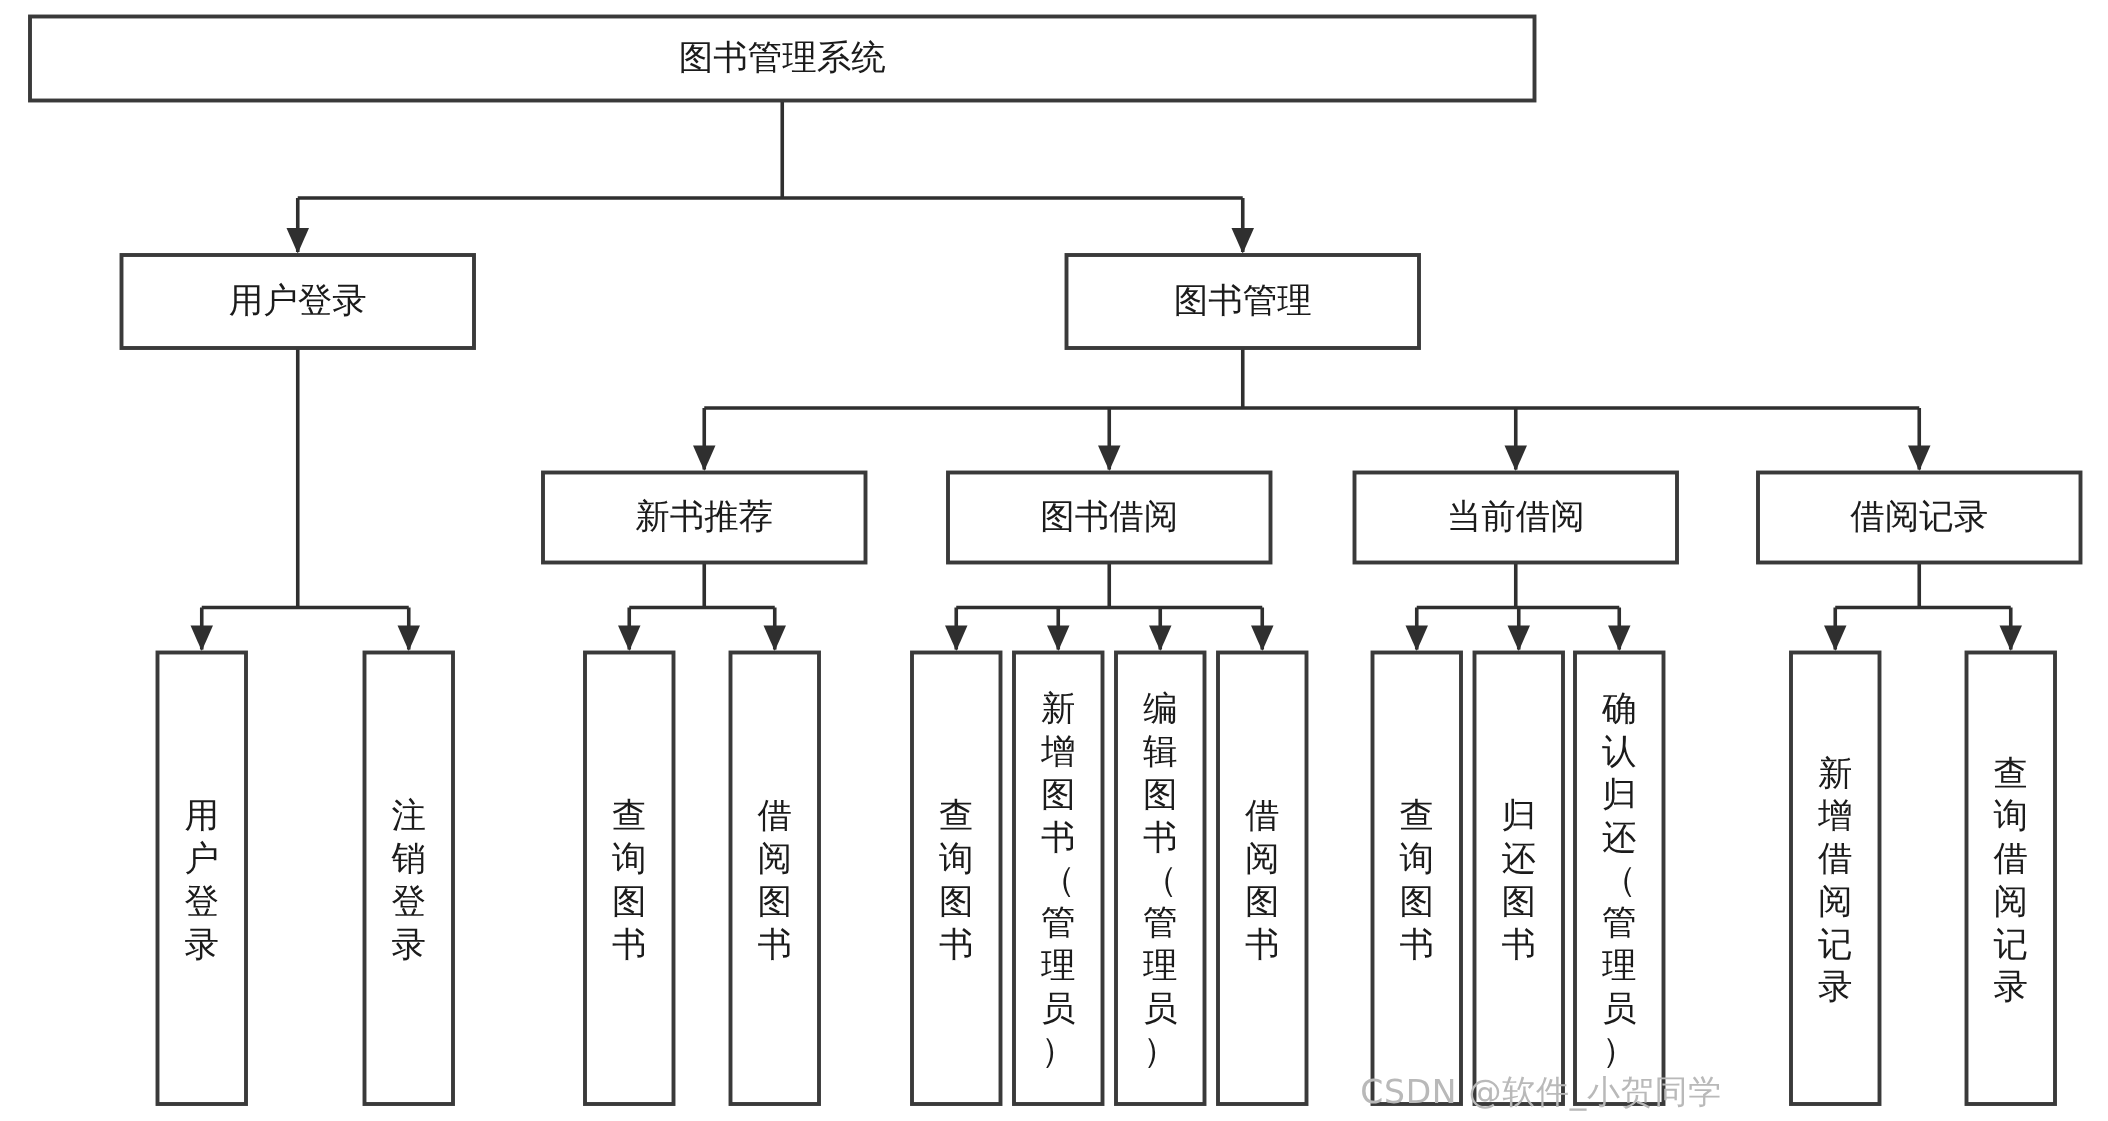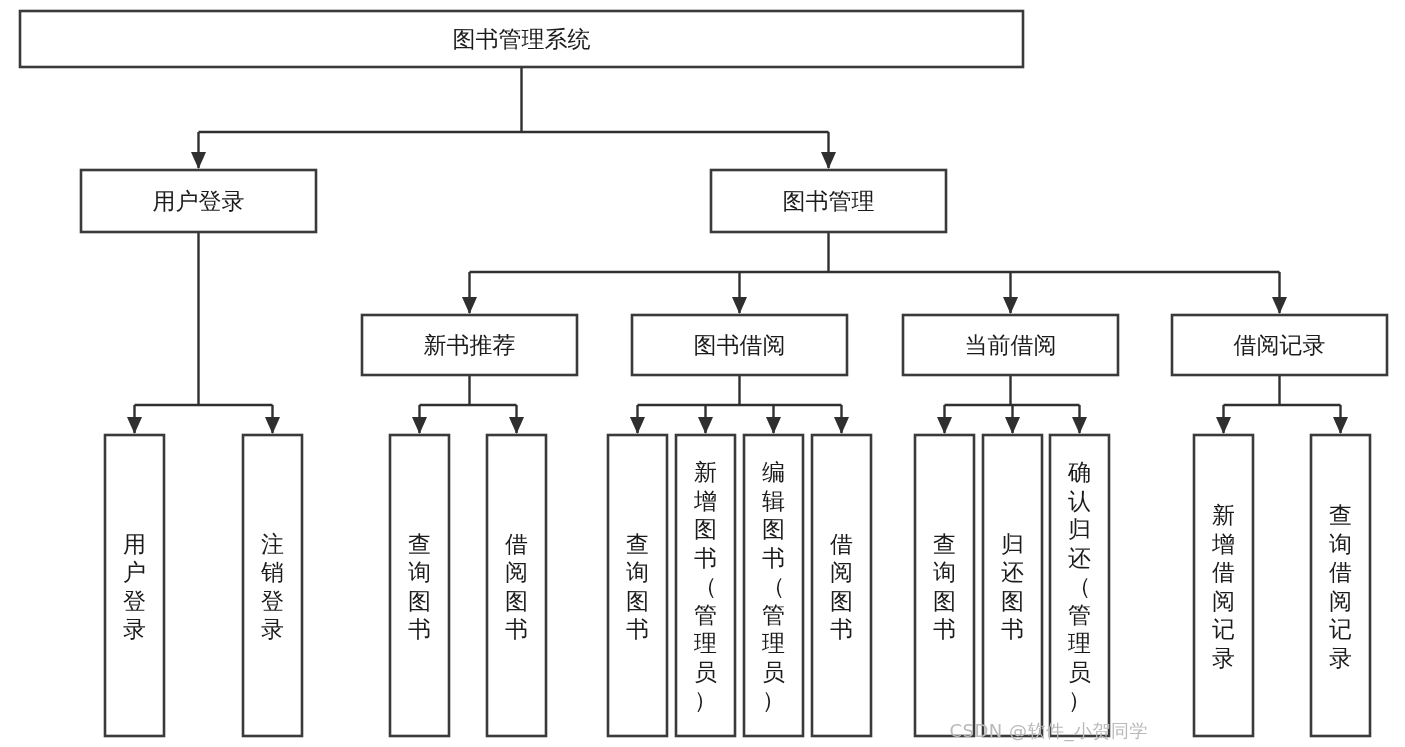--- a/index.html
+++ b/index.html
@@ -52,21 +52,21 @@
     fill: #1b1b1b;
     font-family: "DejaVu Sans", "Liberation Sans", sans-serif;
     font-size: 23px;
     text-anchor: middle;
   }
   .watermark {
     position: absolute;
     right: 14px;
     bottom: 4px;
     font-family: "DejaVu Sans", "Liberation Sans", sans-serif;
-    font-size: 18px;
+    font-size: 22px;
     color: #b9b9b9;
     letter-spacing: 0.5px;
     white-space: nowrap;
     pointer-events: none;
   }
 </style>
 </head>
 <body>
 
 <div id="diagram-root">

